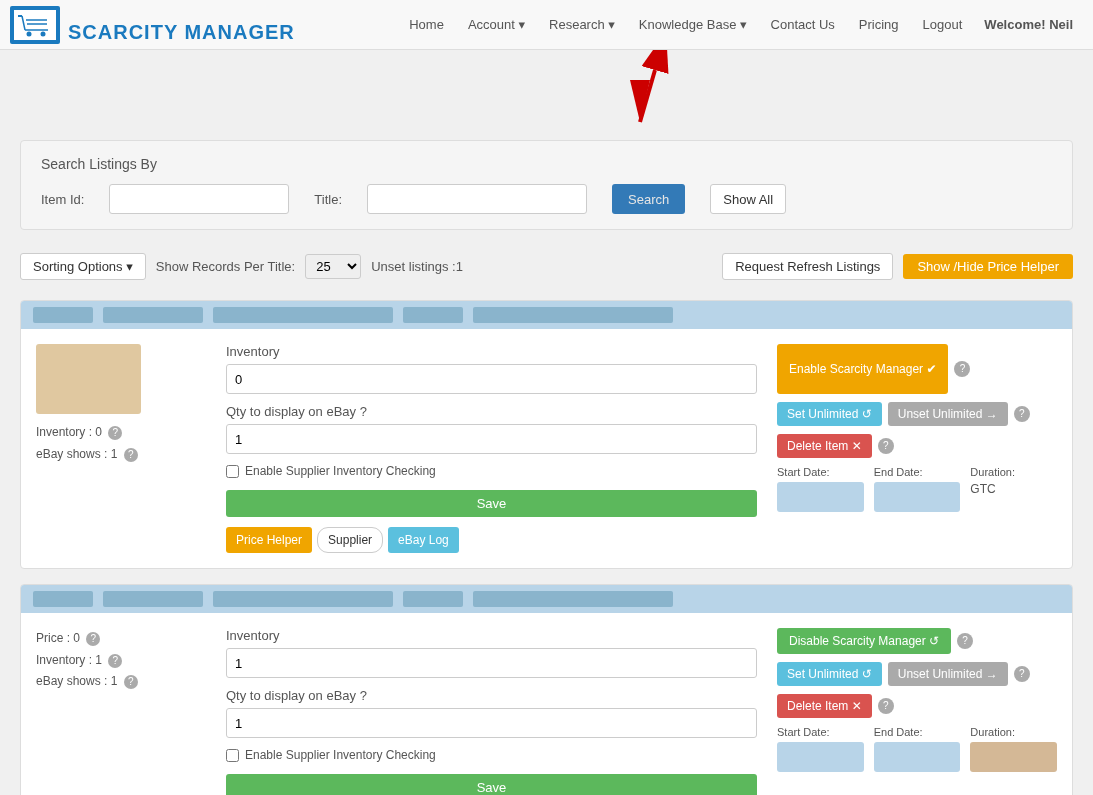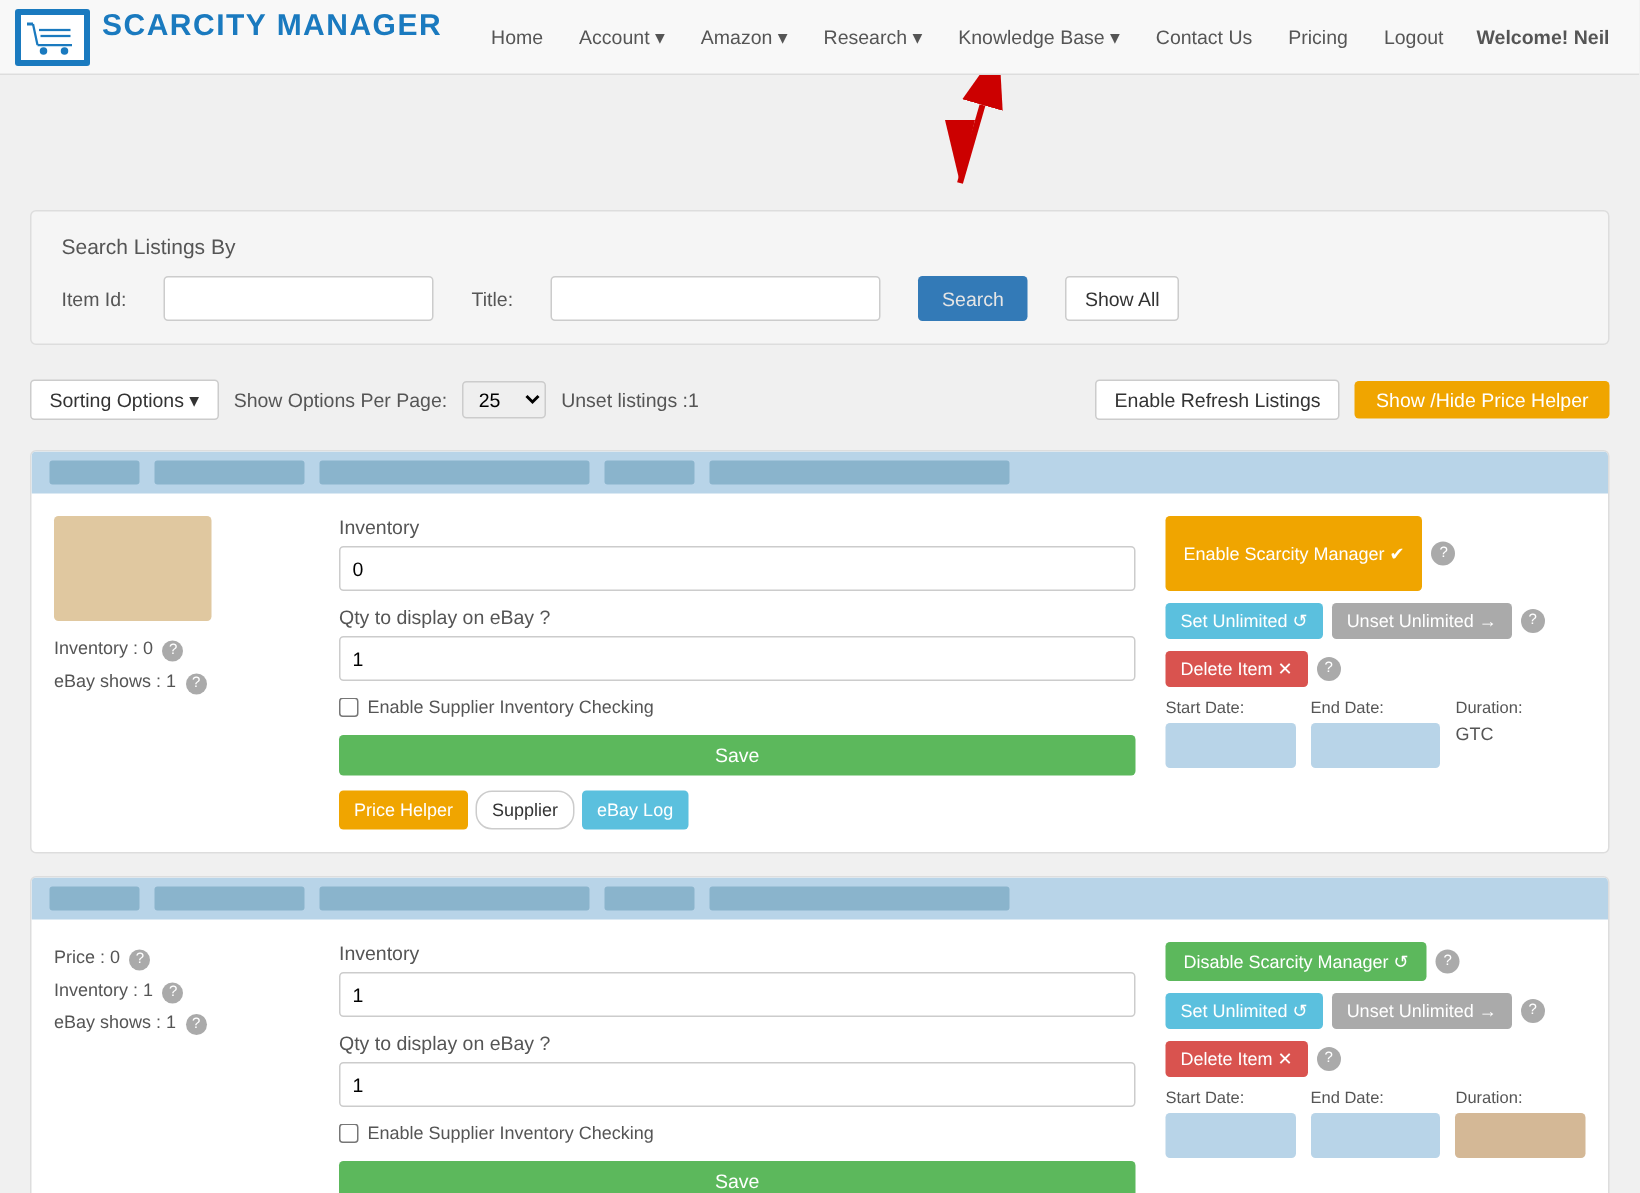--- a/index.html
+++ b/index.html
@@ -9,21 +9,21 @@
     .navbar {
       background: #f8f8f8;
       border-bottom: 1px solid #ddd;
       display: flex;
       align-items: center;
       padding: 0 10px;
       height: 50px;
     }
     .navbar-brand {
       display: flex;
-      align-items: flex-start;
+      align-items: flex-end;
       margin-right: auto;
       text-decoration: none;
     }
     .brand-icon {
       width: 50px;
       height: 38px;
       margin-right: 8px;
     }
     .brand-text {
       color: #1a7abf;
@@ -377,23 +377,20 @@
       <circle cx="33" cy="28" r="2.5" fill="#1a7abf"></circle>
     </svg>
     <span class="brand-text">SCARCITY MANAGER</span>
   </a>
   <ul class="nav-links">
     <li>
         <a href="#">Home</a>
       </li>
     <li>
         <a href="#">Account ▾</a>
-      </li>
-    <li>
-        <a href="#">Amazon ▾</a>
       </li>
     <li>
         <a href="#">Research ▾</a>
       </li>
     <li>
         <a href="#">Knowledge Base ▾</a>
       </li>
     <li>
         <a href="#">Contact Us</a>
       </li>
@@ -430,29 +427,29 @@
       <input type="text" class="search-row" style="width: 180px; border: 1px solid rgb(204, 204, 204); border-radius: 3px; padding: 5px 8px; height: 30px; font-size: 13px;">
       <label>Title:</label>
       <input type="text" style="width: 220px; border: 1px solid rgb(204, 204, 204); border-radius: 3px; padding: 5px 8px; height: 30px; font-size: 13px;">
       <button class="btn-search">Search</button>
       <button class="btn-show-all">Show All</button>
     </div>
   </div>
 
   <div class="toolbar-row">
     <button class="btn-sorting">Sorting Options ▾</button>
-    <span class="records-label">Show Options Per Page:</span>
+    <span class="records-label">Show Records Per Title:</span>
     <select class="records-select">
       <option>10</option>
       <option selected="">25</option>
       <option>50</option>
       <option>100</option>
     </select>
     <span class="total-listings">Unset listings :1</span>
-    <button class="btn-refresh">Enable Refresh Listings</button>
+    <button class="btn-refresh">Request Refresh Listings</button>
     <button class="btn-price-helper">Show /Hide Price Helper</button>
   </div>
 
   <div class="listing-card">
     <div class="listing-card-header">
       <div class="header-placeholder" style="width:60px;"></div>
       <div class="header-placeholder" style="width:100px;"></div>
       <div class="header-placeholder" style="width:180px;"></div>
       <div class="header-placeholder" style="width:60px;"></div>
       <div class="header-placeholder" style="width:200px;"></div>

